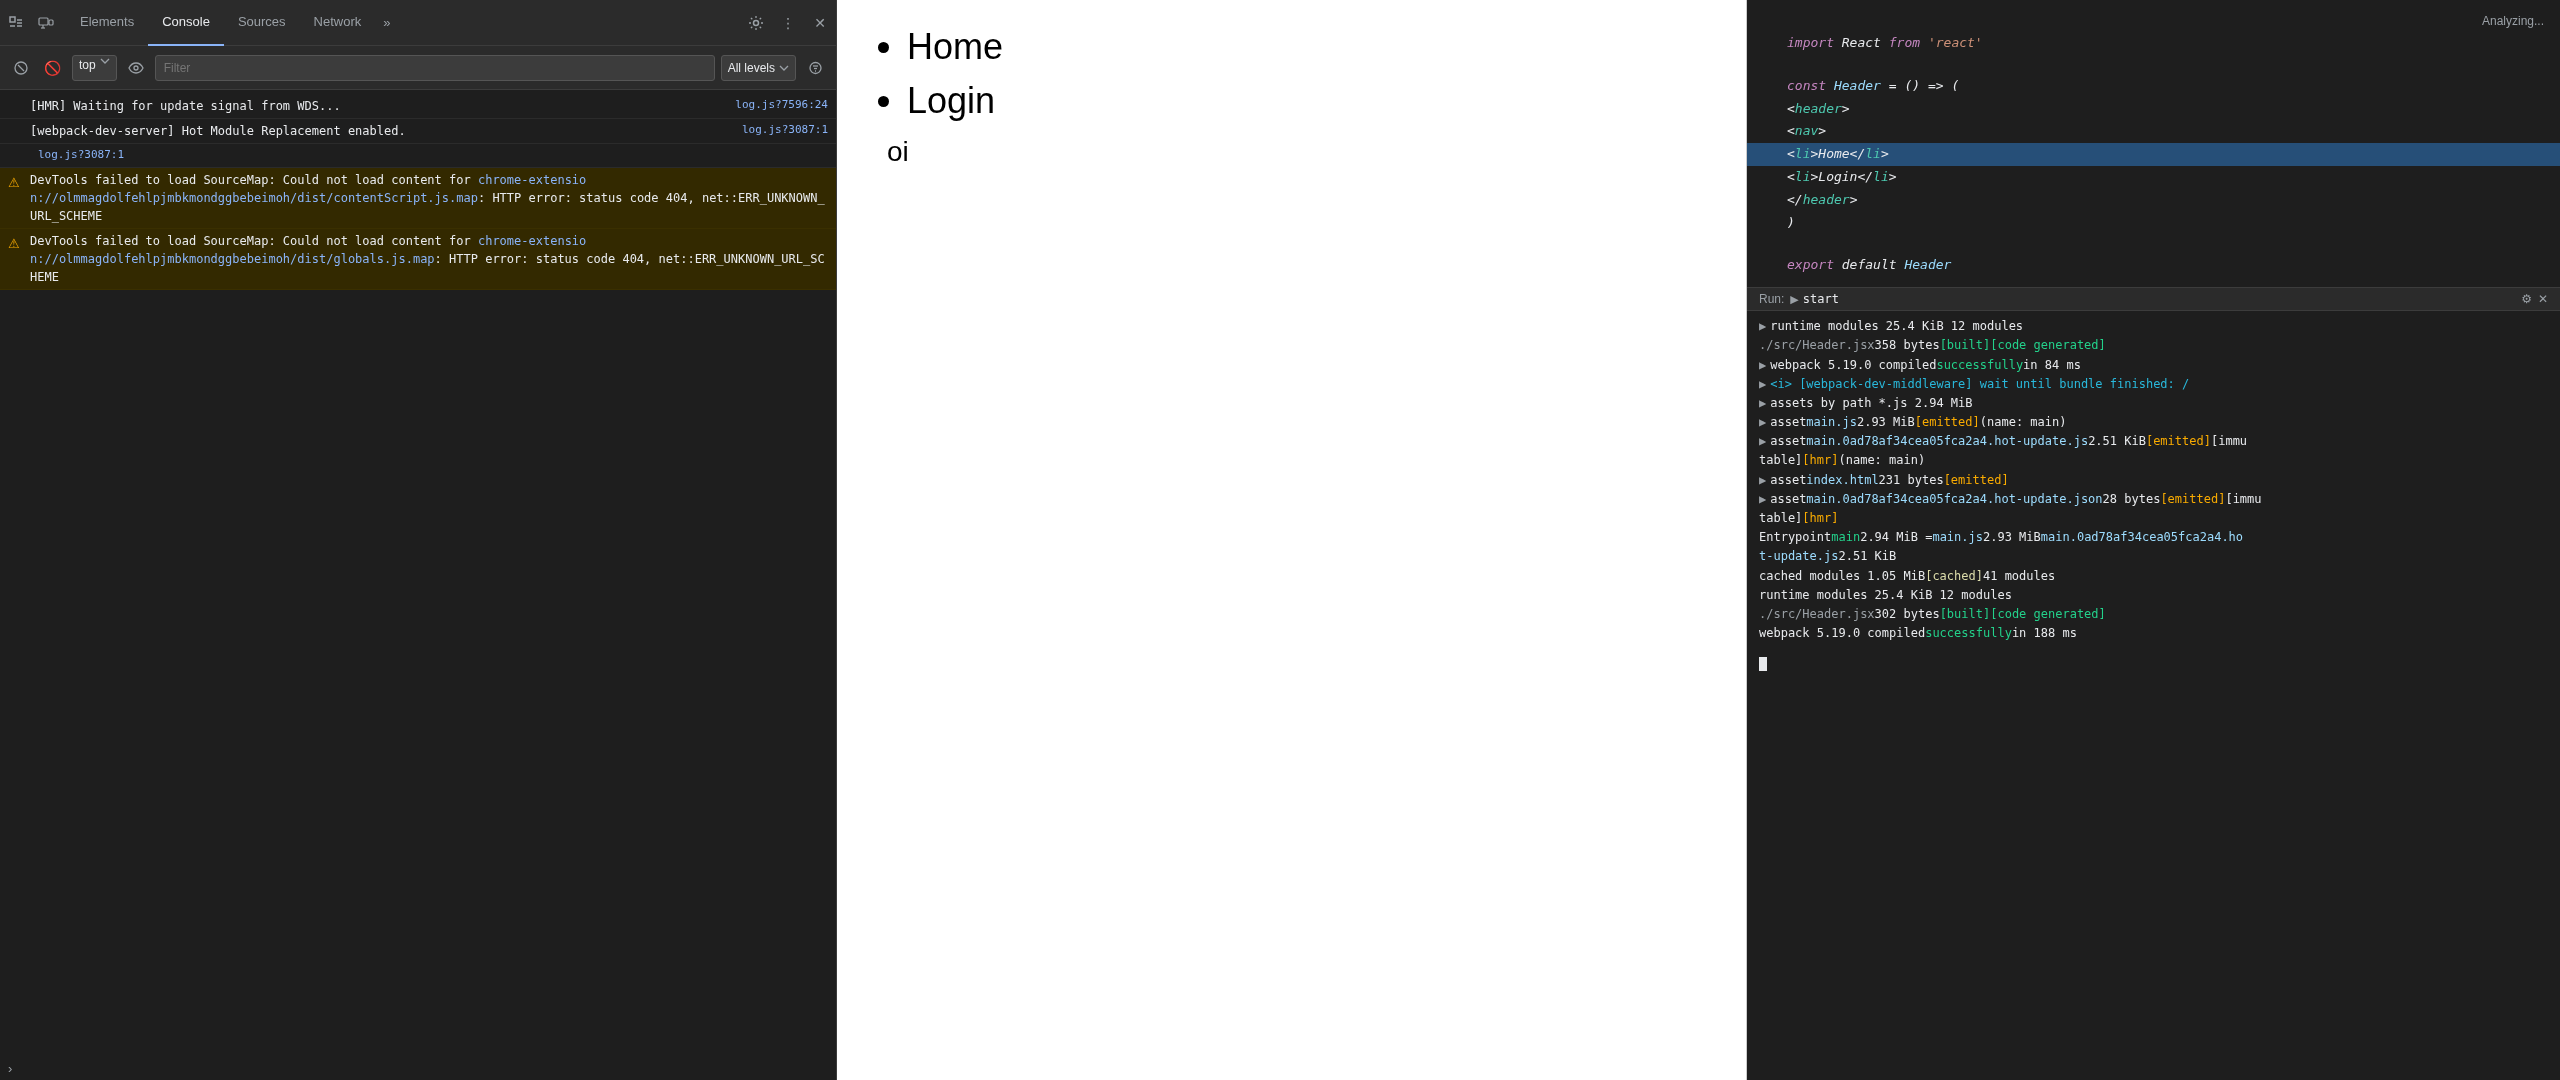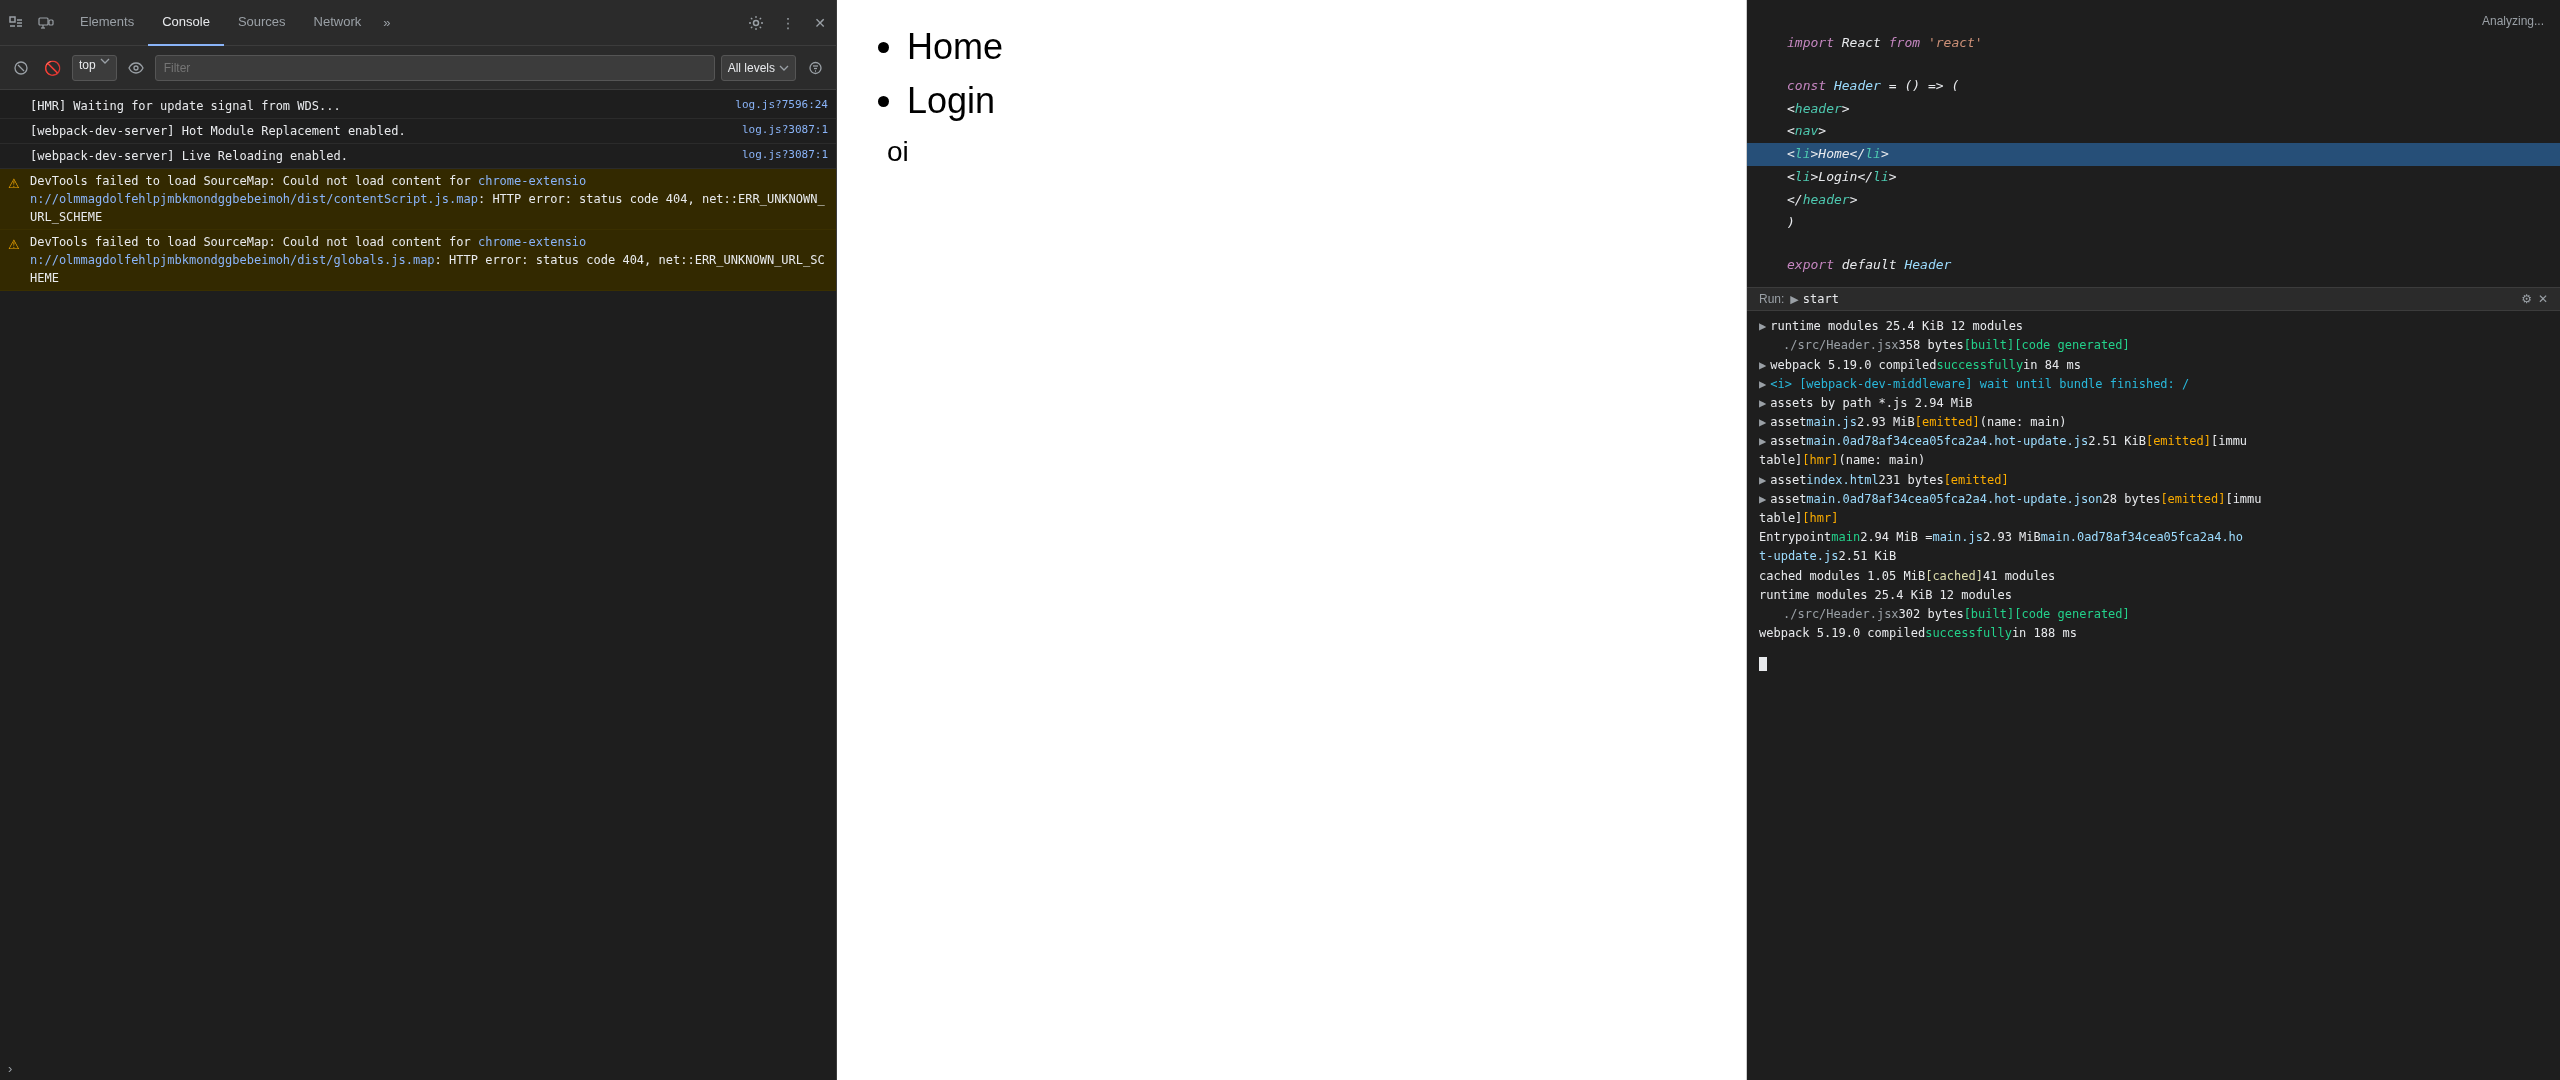--- a/index.html
+++ b/index.html
@@ -365,21 +365,21 @@
       display: flex;
       flex-wrap: wrap;
       align-items: baseline;
       color: #e8eaed;
     }
     .term-blue { color: #9cdcfe; }
     .term-bright-green { color: #23d18b; }
     .term-cyan { color: #29b8db; }
     .term-tag-green { color: #23d18b; }
     .term-tag-orange { color: #f9ab00; }
-    .term-dim { color: #9aa0a6; margin-left: 24px; }
+    .term-dim { color: #9aa0a6; }
 
     .terminal-prompt {
       display: flex;
       align-items: center;
       padding: 4px 12px;
       margin-top: 4px;
     }
     .terminal-prompt-cursor {
       width: 8px;
       height: 14px;
@@ -501,21 +501,20 @@
     </div>
 
     <div class="console-msg">
       <div class="msg-icon"></div>
       <span class="msg-text">[webpack-dev-server] Hot Module Replacement enabled.</span>
       <span class="msg-location">log.js?3087:1</span>
     </div>
 
     <div class="console-msg">
       <div class="msg-icon"></div>
-      <span class="msg-text">[webpack-dev-server] Live Reloading enabled.</span>
       <span class="msg-location">log.js?3087:1</span>
     </div>
 
     <div class="console-msg warning">
       <div class="msg-icon">
         <span class="warn-icon">⚠</span>
       </div>
       <span class="msg-text">
         DevTools failed to load SourceMap: Could not load content for <span class="msg-link">chrome-extensio<br>n://olmmagdolfehlpjmbkmondggbebeimoh/dist/contentScript.js.map</span>: HTTP error: status code 404, net::ERR_UNKNOWN_URL_SCHEME
       </span>

